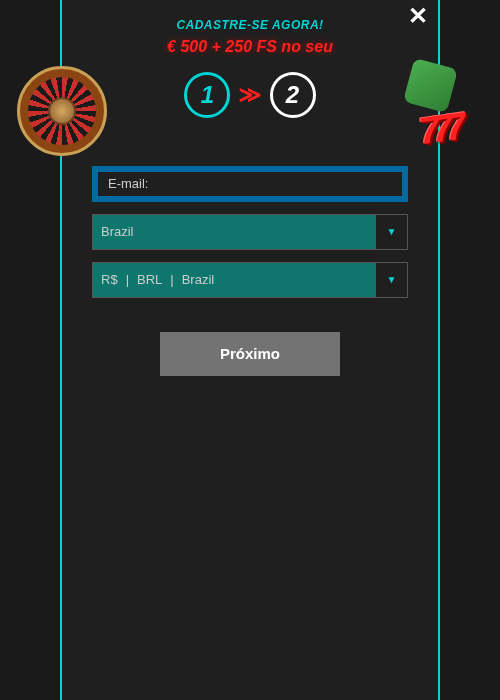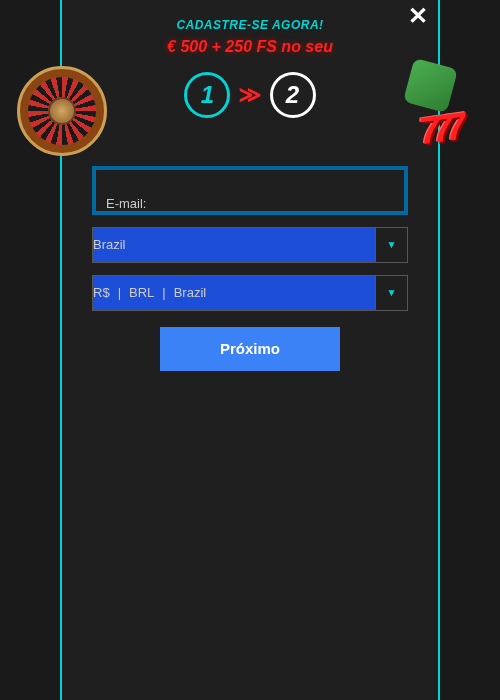--- a/index.html
+++ b/index.html
@@ -118,26 +118,26 @@
       font-weight: bold;
       font-style: italic;
     }
     .step-1 { border-color: #00d4d4; color: #00d4d4; }
     .step-arrow { color: #ff2020; font-size: 22px; font-weight: bold; }
     .step-2 { border-color: #fff; color: #fff; }
     .form {
       padding: 20px 30px;
     }
     .input-row {
-      border: 4px solid #0369a1;
+      border: 6px solid #0369a1;
       background: #1f1f1f;
       margin-bottom: 12px;
       display: flex;
-      align-items: flex-end;
-      height: 49px;
+      align-items: center;
+      height: 36px;
       position: relative;
     }
     .input-label {
       color: #ccc;
       font-size: 13px;
       padding: 0 10px;
       white-space: nowrap;
     }
     .input-field {
       flex: 1;
@@ -169,25 +169,25 @@
       height: 12px;
       pointer-events: none;
     }
     .select-row {
       display: flex;
       margin-bottom: 12px;
     }
     .select-main {
       flex: 1;
       border: 1px solid #555;
-      background: #1d4ed8;
+      background: #0f766e;
       height: 36px;
       display: flex;
       align-items: center;
-      padding: 0 0;
+      padding: 0 8px;
       color: #ccc;
       font-size: 13px;
     }
     .select-caret {
       width: 32px;
       height: 36px;
       border: 1px solid #555;
       border-left: none;
       background: #1f1f1f;
       display: flex;
@@ -200,22 +200,22 @@
       display: flex;
       align-items: center;
       gap: 8px;
     }
     .currency-parts span { color: #ccc; }
     .divider { color: #666; }
     .submit-btn {
       display: block;
       width: 180px;
       height: 44px;
-      margin: 16px auto 0;
-      background: #3b82f6;
+      margin: 34px auto 0;
+      background: #737373;
       color: #fff;
       border: none;
       font-size: 15px;
       font-weight: 600;
       cursor: pointer;
     }
   </style>
 </head>
 <body>
 

